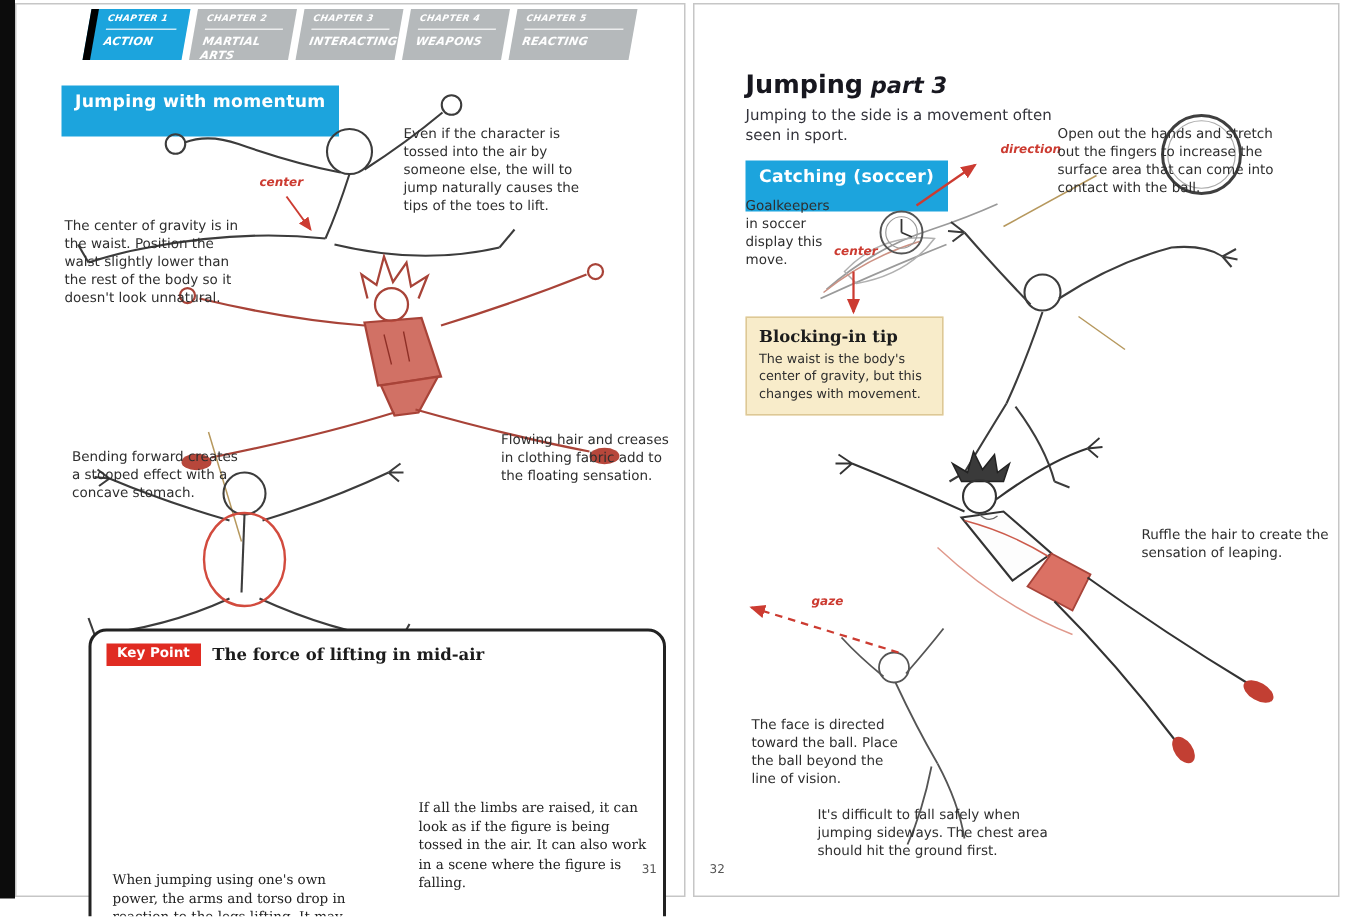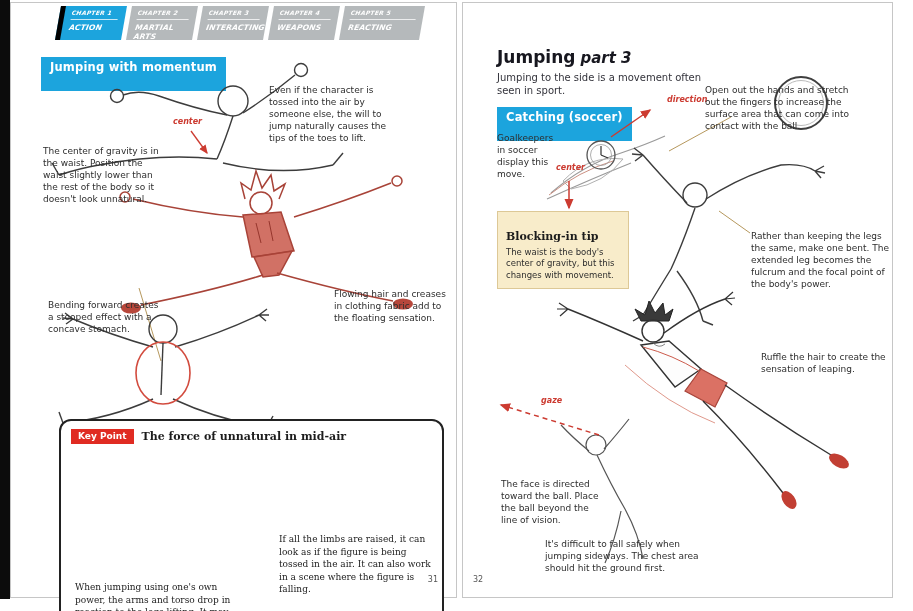--- a/index.html
+++ b/index.html
@@ -34,21 +34,21 @@
   .kp-badge{background:#e02b22;color:#fff;font-weight:bold;font-size:9px;
             padding:2px 7px 3px 7px;margin-right:8px;}
   .kp-title{font-family:"DejaVu Serif",serif;font-weight:bold;font-size:11px;color:#1c1c1c;}
   .kp-text{position:absolute;font-family:"DejaVu Serif",serif;font-size:9px;line-height:1.4;color:#222;}
 
   
   .title{position:absolute;left:34px;top:44px;font-size:17px;font-weight:bold;color:#17171f;}
   .title .part{font-style:italic;font-size:15px;margin-left:5px;}
   .subtitle{position:absolute;left:34px;top:68px;width:212px;font-size:10px;line-height:1.3;color:#33333b;}
   .tip{position:absolute;left:34px;top:208px;width:114px;background:#f8ecca;border:1px solid #ddc896;
-       padding:18px 8px 7px 8px;box-sizing:content-box;}
+       padding:6px 8px 7px 8px;box-sizing:content-box;}
   .tip-title{font-family:"DejaVu Serif",serif;font-weight:bold;font-size:11px;color:#1c1c1c;}
   .tip-text{font-size:8.5px;line-height:1.35;margin-top:4px;color:#2e2e2e;}
   .pnum{position:absolute;font-size:8px;color:#555;}
 </style>
 </head>
 <body>
 
 <div id="stage">
   <div class="spine"></div>
 
@@ -163,21 +163,21 @@
 
     <div class="ann" style="left:258px;top:82px;width:124px;">Even if the character is tossed into the air by someone else, the will to jump naturally causes the tips of the toes to lift.</div>
     <div class="redlab" style="left:162px;top:114px;">center</div>
     <div class="ann" style="left:32px;top:143px;width:118px;">The center of gravity is in the waist. Position the waist slightly lower than the rest of the body so it doesn't look unnatural.</div>
     <div class="ann" style="left:37px;top:265px;width:115px;margin-top:32px;">Bending forward creates a stooped effect with a concave stomach.</div>
     <div class="ann" style="left:323px;top:286px;width:122px;">Flowing hair and creases in clothing fabric add to the floating sensation.</div>
 
     <div class="kp">
       <div class="kp-head">
         <span class="kp-badge">Key Point</span>
-        <span class="kp-title">The force of unnatural in mid-air</span>
+        <span class="kp-title">The force of lifting in mid-air</span>
       </div>
       <div class="kp-text" style="left:14px;top:112px;width:168px;margin-top:48px;">When jumping using one's own power, the arms and torso drop in reaction to the legs lifting. It may help to imagine a figure jumping over a vaulting horse.</div>
       <div class="kp-text" style="left:218px;top:112px;width:156px;">If all the limbs are raised, it can look as if the figure is being tossed in the air. It can also work in a scene where the figure is falling.</div>
     </div>
 
     <div class="pnum" style="right:18px;bottom:13px;">31</div>
   </div>
 
   <div class="page" id="page-right">
 
@@ -255,21 +255,20 @@
     <div class="ann" style="left:34px;top:130px;width:66px;">Goalkeepers in soccer display this move.</div>
     <div class="redlab" style="left:168px;top:92px;padding-left:36px;">direction</div>
     <div class="ann" style="left:242px;top:82px;width:154px;">Open out the hands and stretch out the fingers to increase the surface area that can come into contact with the ball.</div>
     <div class="redlab" style="left:93px;top:160px;">center</div>
 
     <div class="tip">
       <div class="tip-title">Blocking-in tip</div>
       <div class="tip-text">The waist is the body's center of gravity, but this changes with movement.</div>
     </div>
 
-    <div class="ann" style="left:288px;top:228px;width:146px;">Rather than keeping the legs the same, make one bent. The extended leg becomes the fulcrum and the focal point of the body's power.</div>
     <div class="ann" style="left:298px;top:349px;width:140px;">Ruffle the hair to create the sensation of leaping.</div>
     <div class="redlab" style="left:78px;top:393px;">gaze</div>
     <div class="ann" style="left:38px;top:476px;width:106px;">The face is directed toward the ball. Place the ball beyond the line of vision.</div>
     <div class="ann" style="left:82px;top:536px;width:170px;">It's difficult to fall safely when jumping sideways. The chest area should hit the ground first.</div>
 
     <div class="pnum" style="left:10px;bottom:13px;margin-top:24px;">32</div>
   </div>
 </div>
 
 </body></html>

